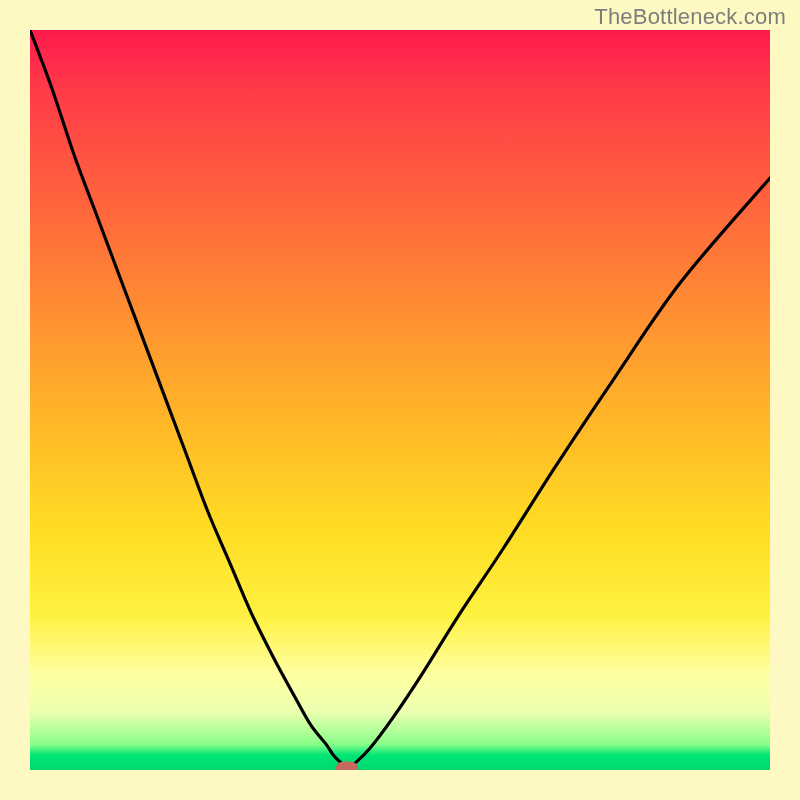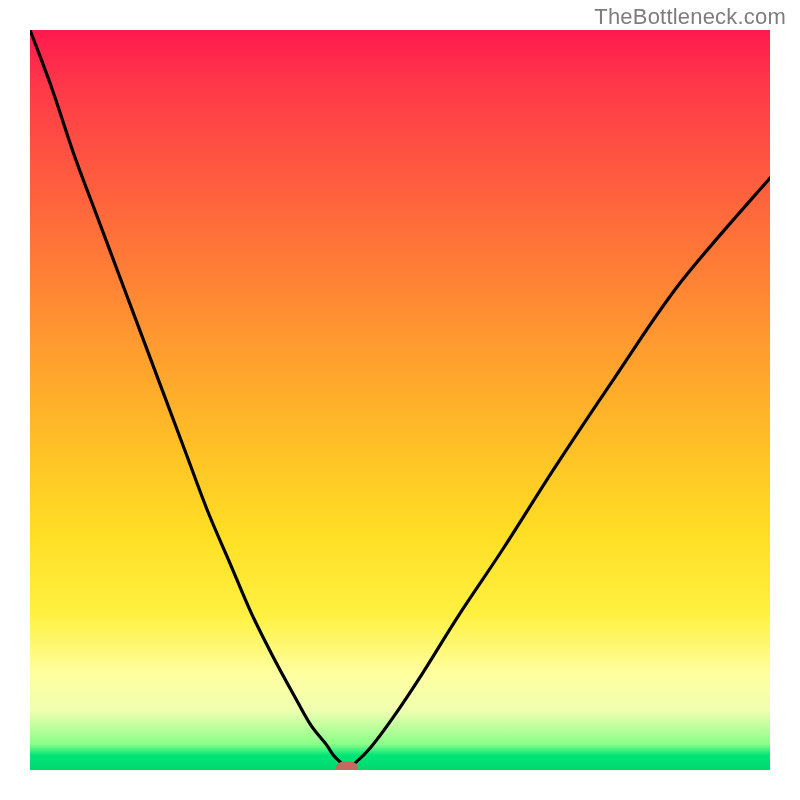--- a/index.html
+++ b/index.html
@@ -7,21 +7,21 @@
     padding: 0;
     width: 800px;
     height: 800px;
     background: #000;
     overflow: hidden;
     font-family: Arial, Helvetica, sans-serif;
   }
   .frame {
     position: absolute;
     inset: 0;
-    background: #ffffff;
+    background: #fef9c3;
   }
   .plot-area {
     position: absolute;
     left: 30px;
     top: 30px;
     width: 740px;
     height: 740px;
     overflow: hidden;
   }
   .gradient-bg {

